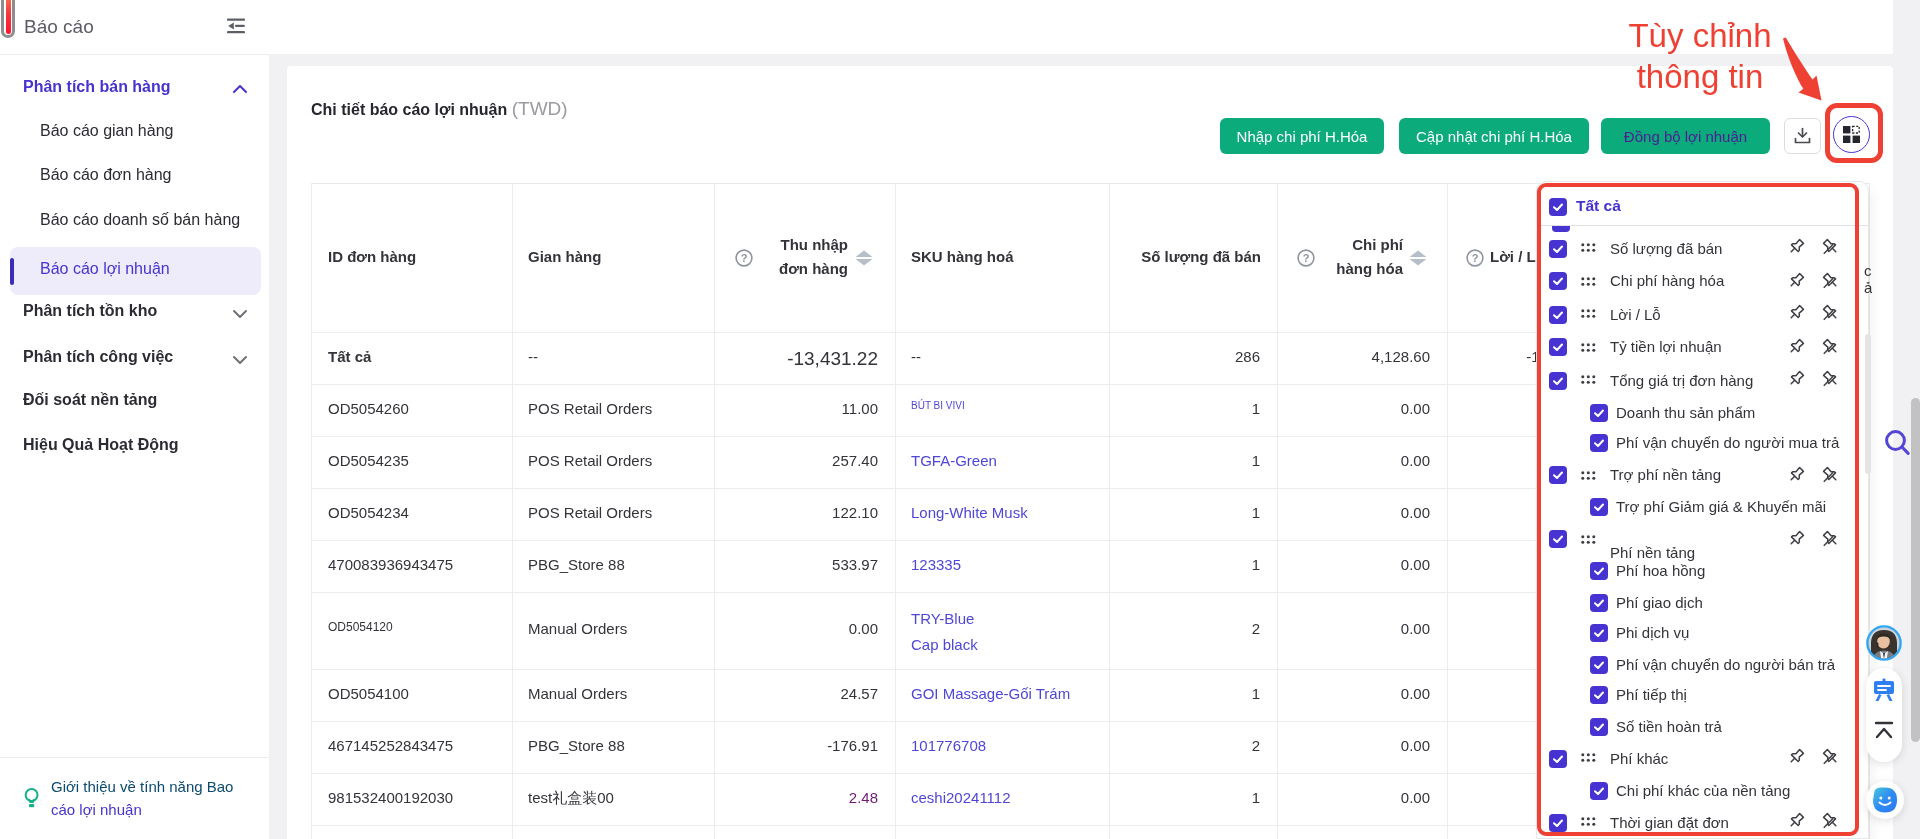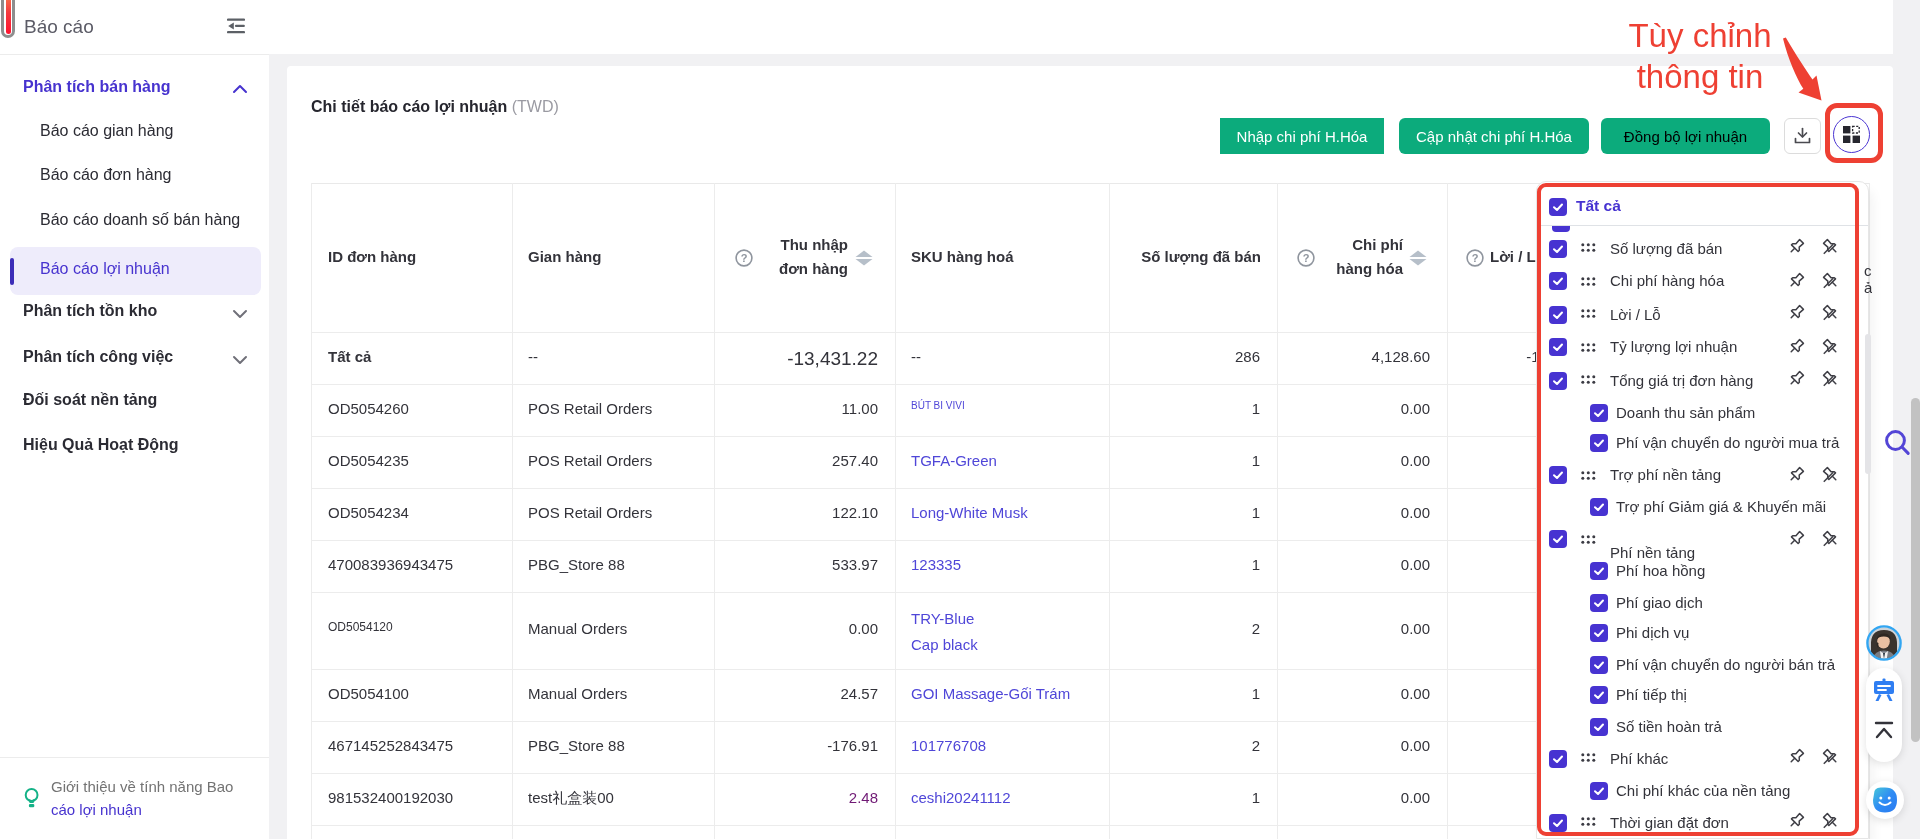--- a/index.html
+++ b/index.html
@@ -45,26 +45,26 @@
     <polyline points="2,2 8,8 14,2" fill="none" stroke="#707079" stroke-width="2" stroke-linecap="round" stroke-linejoin="round"></polyline>
   </svg>
 <div class="txt" style="left:23px;top:391px;font-size:16px;font-weight:bold;color:#2b2b33;">Đối soát nền tảng</div>
 <div class="txt" style="left:23px;top:436px;font-size:16px;font-weight:bold;color:#2b2b33;">Hiệu Quả Hoạt Động</div>
 <div class="abs" style="left:0;top:757px;width:269px;height:1px;background:#ececec;"></div>
 <svg class="abs" style="left:24px;top:788px;" width="16" height="22" viewBox="0 0 16 22">
 <circle cx="7.6" cy="7" r="5.9" fill="none" stroke="#14b287" stroke-width="2"></circle>
 <path d="M5.2 11.5 L6.3 14.2 h2.6 L10 11.5" fill="none" stroke="#14b287" stroke-width="1.8"></path>
 <rect x="4.9" y="16" width="5.4" height="3.2" rx="1.2" fill="#14b287"></rect>
   </svg>
-<div class="txt" style="left:51px;top:778px;font-size:15px;color:#737373;">Giới thiệu về tính năng Bao</div>
+<div class="txt" style="left:51px;top:778px;font-size:15px;color:#0c4a6e;">Giới thiệu về tính năng Bao</div>
 <div class="txt" style="left:51px;top:801px;font-size:15px;color:#4733cf;text-align:right;">cáo lợi nhuận</div>
-<div class="txt" style="left:311px;top:98px;font-size:16px;font-weight:bold;color:#26262e;">Chi tiết báo cáo lợi nhuận <span style="font-weight:normal;color:#9a9aa2;font-size:16px;">(TWD)</span></div>
-<div class="abs" style="left:1220px;top:118px;width:164px;height:36px;background:#0cab7c;border-radius:0;color:#fff;font-size:15px;display:flex;align-items:center;justify-content:center;">Nhập chi phí H.Hóa</div>
+<div class="txt" style="left:311px;top:98px;font-size:16px;font-weight:bold;color:#26262e;">Chi tiết báo cáo lợi nhuận <span style="font-weight:normal;color:#9a9aa2;font-size:19px;">(TWD)</span></div>
+<div class="abs" style="left:1220px;top:118px;width:164px;height:36px;background:#0cab7c;border-radius:6px;color:#fff;font-size:15px;display:flex;align-items:center;justify-content:center;">Nhập chi phí H.Hóa</div>
 <div class="abs" style="left:1399px;top:118px;width:190px;height:36px;background:#0cab7c;border-radius:6px;color:#fff;font-size:15px;display:flex;align-items:center;justify-content:center;">Cập nhật chi phí H.Hóa</div>
-<div class="abs" style="left:1601px;top:118px;width:169px;height:36px;background:#0cab7c;border-radius:6px;color:#000000;font-size:15px;display:flex;align-items:center;justify-content:center;">Đồng bộ lợi nhuận</div>
+<div class="abs" style="left:1601px;top:118px;width:169px;height:36px;background:#0cab7c;border-radius:6px;color:#4c1d95;font-size:15px;display:flex;align-items:center;justify-content:center;">Đồng bộ lợi nhuận</div>
 <div class="abs" style="left:1784px;top:118px;width:37px;height:36px;background:#fff;border:1px solid #dcdcdc;border-radius:6px;"></div>
 <svg class="abs" style="left:1794px;top:127px;" width="17" height="18" viewBox="0 0 17 18">
 <g stroke="#4a4a50" stroke-width="1.7" fill="none" stroke-linecap="round" stroke-linejoin="round">
 <line x1="8.5" y1="1.5" x2="8.5" y2="9.5"></line>
       <path d="M4.5 6 L8.5 10 L12.5 6"></path>
       <path d="M1.5 11.5 v4 h14 v-4"></path>
     </g>
   </svg>
 <div class="abs" style="left:311px;top:183px;width:1558px;height:1px;background:#e9e9e9;"></div>
 <div class="abs" style="left:311px;top:332px;width:1558px;height:1px;background:#ececec;"></div>
@@ -287,21 +287,21 @@
     </svg>
   </div>
 <svg class="abs" style="left:1581px;top:343px;" width="15" height="10" viewBox="0 0 15 10">
     <circle cx="1.8" cy="1.8" r="1.5" fill="#3c3c44"></circle>
     <circle cx="1.8" cy="7.3" r="1.5" fill="#3c3c44"></circle>
     <circle cx="7.3" cy="1.8" r="1.5" fill="#3c3c44"></circle>
     <circle cx="7.3" cy="7.3" r="1.5" fill="#3c3c44"></circle>
     <circle cx="12.8" cy="1.8" r="1.5" fill="#3c3c44"></circle>
     <circle cx="12.8" cy="7.3" r="1.5" fill="#3c3c44"></circle>
   </svg>
-<div class="txt prow-label" style="left:1610px;top:338px;">Tỷ lượng lợi nhuận</div>
+<div class="txt prow-label" style="left:1610px;top:338px;">Tỷ tiền lợi nhuận</div>
 <svg class="abs" style="left:1787px;top:338px;" width="20" height="20" viewBox="0 0 20 20">
 <g transform="">
       <g transform="rotate(45 10 8)" stroke="#3f3f46" stroke-width="1.5" fill="none" stroke-linejoin="round" stroke-linecap="round">
 <path d="M7.3 1.6 h5.4 l-0.4 5.6 2.4 2.2 v1.7 H5.3 v-1.7 l2.4 -2.2 z"></path>
 <line x1="10" y1="11.3" x2="10" y2="16.2"></line>
       </g>
     </g>
   </svg>
 <svg class="abs" style="left:1820px;top:338px;" width="20" height="20" viewBox="0 0 20 20">
 <g transform="scale(-1,1) translate(-20,0)">

